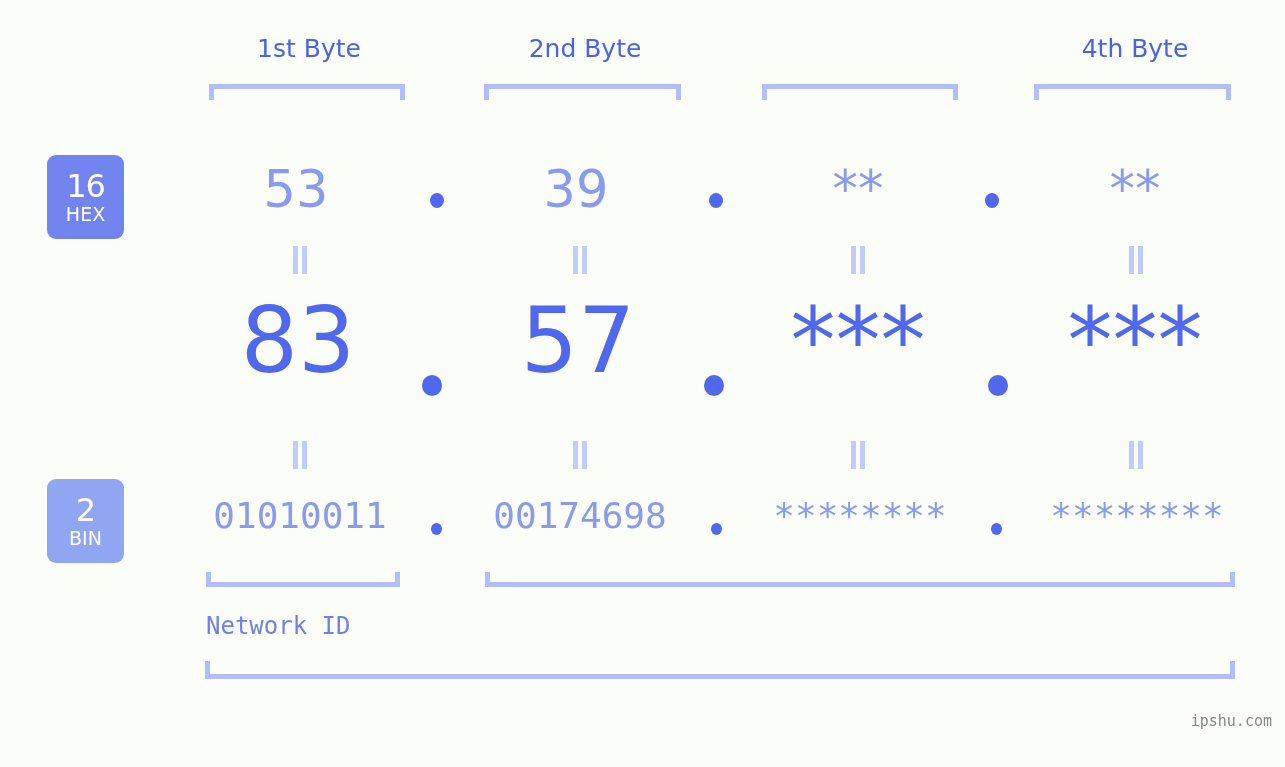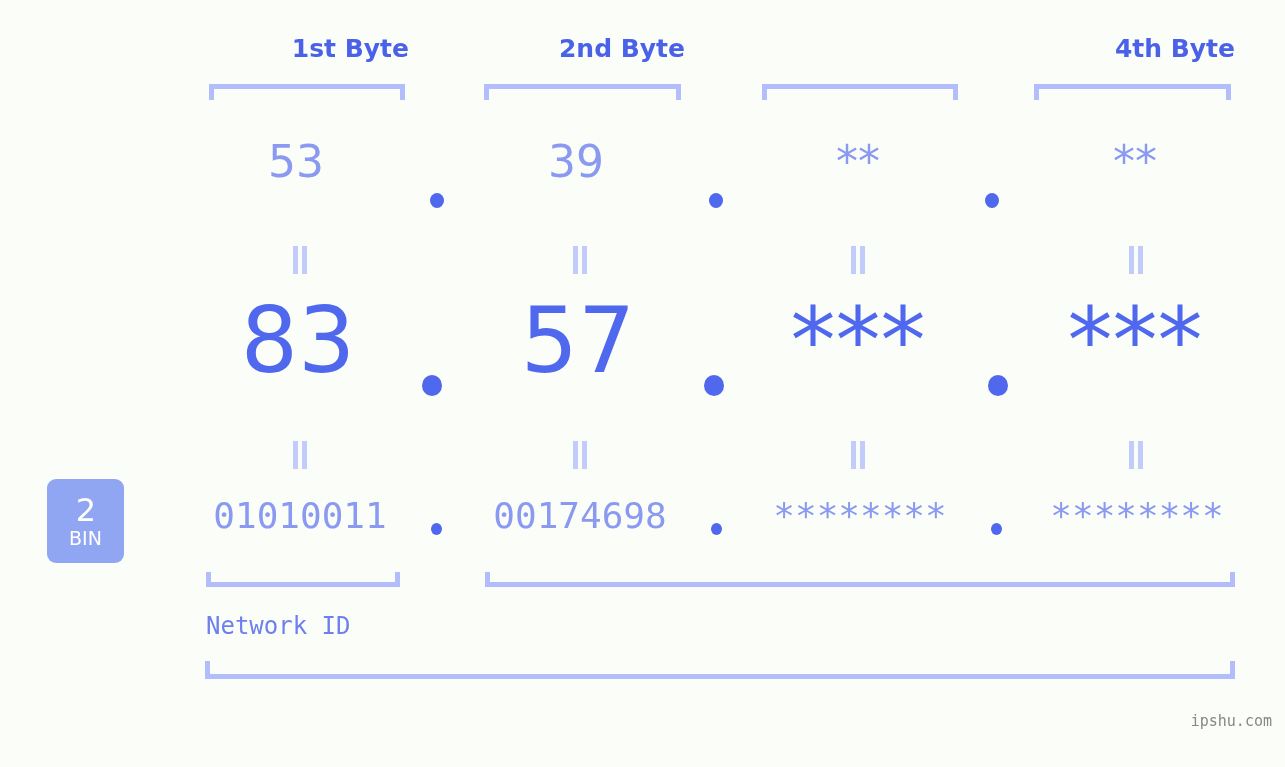--- a/index.html
+++ b/index.html
@@ -20,24 +20,24 @@
     height: 767px;
   }
 
   
   .byte-label {
     position: absolute;
     top: 34px;
     font-family: "DejaVu Sans", sans-serif;
     font-size: 25px;
     color: #4a62e8;
-    text-align: right;
+    text-align: center;
     letter-spacing: 0px;
     white-space: nowrap;
-    font-weight: 700;
+    font-weight: 400;
   }
 
   
   .bracket-top {
     position: absolute;
     top: 84px;
     height: 16px;
     border-top: 5px solid #b3bdfb;
     border-left: 5px solid #b3bdfb;
     border-right: 5px solid #b3bdfb;
@@ -83,23 +83,23 @@
 
   
   .cell {
     position: absolute;
     text-align: center;
     white-space: nowrap;
     font-family: "DejaVu Sans", sans-serif;
   }
 
   .row-hex .cell {
-    font-size: 44px;
+    font-size: 51px;
     color: #8a9af0;
-    top: 140px;
+    top: 164px;
     line-height: 1;
   }
   .row-hex .dot {
     position: absolute;
     top: 193px;
     width: 14px;
     height: 15px;
     border-radius: 50%;
     background: #5068ee;
   }
@@ -192,20 +192,24 @@
 
   <div class="byte-label" style="left:209px;width:200px;">1st Byte</div>
   <div class="byte-label" style="left:485px;width:200px;">2nd Byte</div>
   <div class="byte-label" style="left:1035px;width:200px;">4th Byte</div>
 
   <div class="bracket-top" style="left:209px;width:196px;"></div>
   <div class="bracket-top" style="left:484px;width:197px;"></div>
   <div class="bracket-top" style="left:762px;width:196px;"></div>
   <div class="bracket-top" style="left:1034px;width:197px;"></div>
 
+  <div class="badge badge-hex">
+    <span class="num">16</span>
+    <span class="nm">HEX</span>
+  </div>
   <div class="badge badge-bin">
     <span class="num">2</span>
     <span class="nm">BIN</span>
   </div>
 
   <div class="row-hex">
     <div class="cell" style="left:196px;width:200px;">53</div>
     <div class="cell" style="left:476px;width:200px;">39</div>
     <div class="cell" style="left:758px;width:200px;">**</div>
     <div class="cell" style="left:1035px;width:200px;">**</div>

